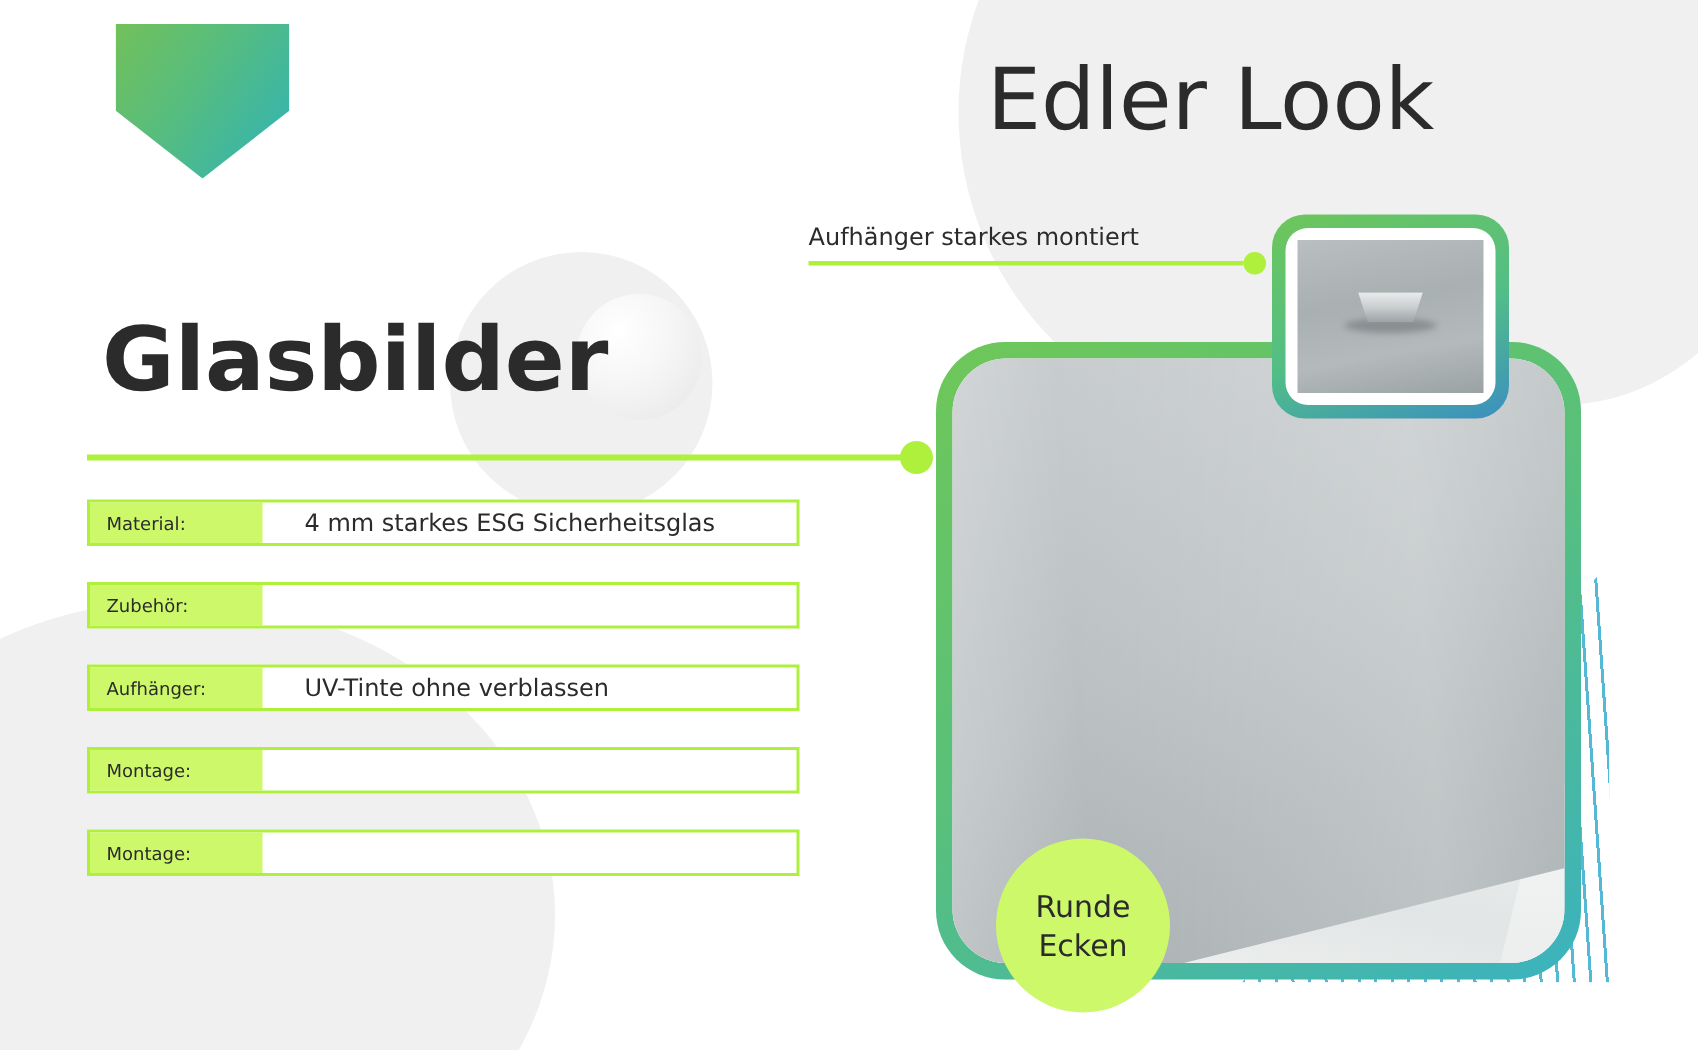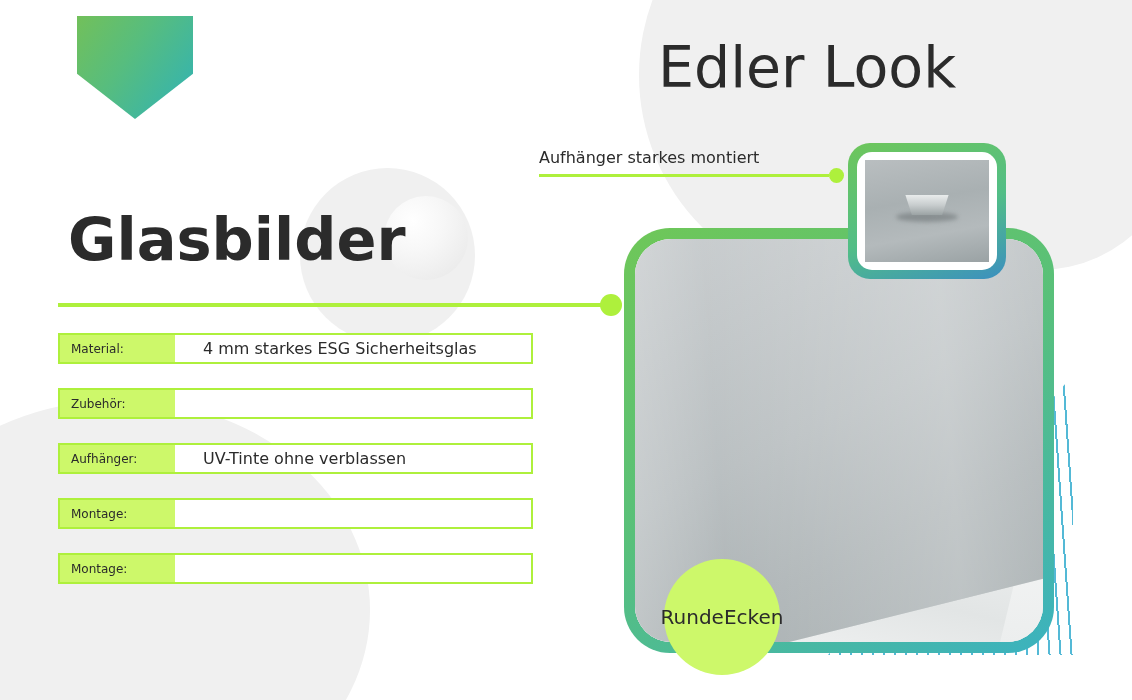--- a/index.html
+++ b/index.html
@@ -352,20 +352,21 @@
   
   .runde-badge {
     position: absolute;
     left: 664px;
     top: 559px;
     width: 116px;
     height: 116px;
     border-radius: 50%;
     background: #cdf86a;
     display: flex;
+    flex-direction: column;
     align-items: center;
     justify-content: center;
     line-height: 1.3;
   }
   .runde-badge span {
     font-size: 20px;
     color: #2b2b2b;
     display: block;
     text-align: center;
   }

